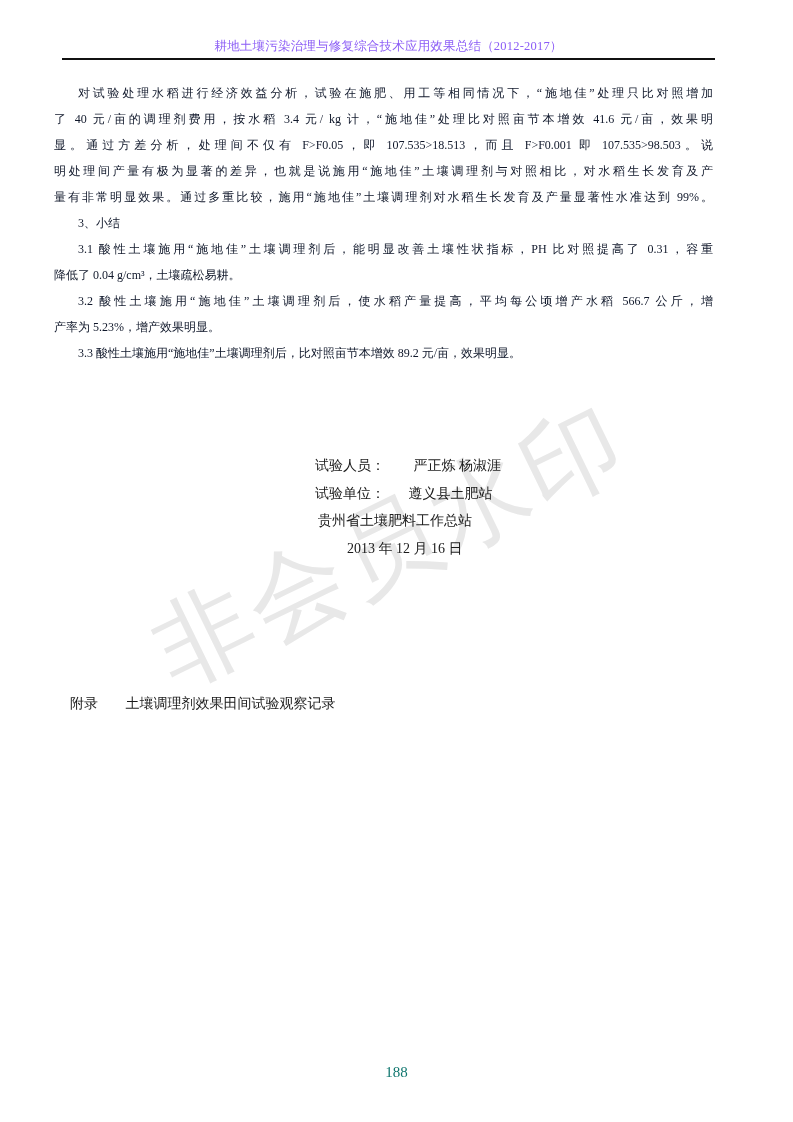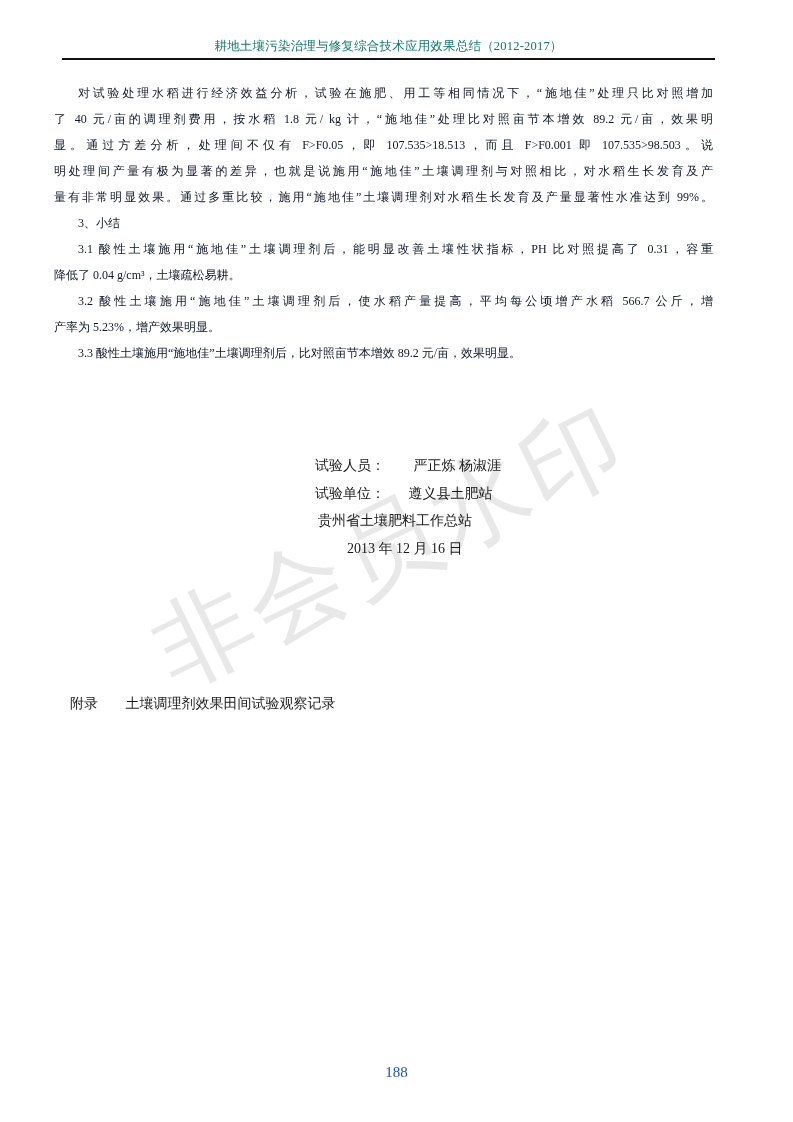--- a/index.html
+++ b/index.html
@@ -31,21 +31,21 @@
   }
 
   .content-layer { position: absolute; inset: 0; z-index: 1; }
 
   
   .header {
     position: absolute;
     left: 62px; top: 38px; width: 653px;
     text-align: center;
     font-size: 12.5px;
-    color: #0f766e;
+    color: #8b5cf6;
     letter-spacing: 0.2px;
   }
   .header-rule {
     position: absolute;
     left: 62px; top: 58px; width: 653px; height: 2px;
     background: #111111;
   }
 
   
   .body-text {
@@ -84,39 +84,39 @@
     white-space: nowrap;
   }
   .appendix-title { margin-left: 24px; text-align: center; }
 
   
   .page-number {
     position: absolute;
     left: 0; top: 1064px; width: 793px;
     text-align: center;
     font-size: 15px;
-    color: #1d4ed8;
+    color: #0f766e;
   }
 </style>
 </head>
 <body>
 
 <div class="page">
 
   <div class="watermark">非会员水印</div>
 
   <div class="content-layer">
 
     <div class="header">耕地土壤污染治理与修复综合技术应用效果总结（2012-2017）</div>
     <div class="header-rule"></div>
 
     <div class="body-text">
       <div>
         <div class="ln ind">对试验处理水稻进行经济效益分析，试验在施肥、用工等相同情况下，“施地佳”处理只比对照增加</div>
-        <div class="ln">了 40 元/亩的调理剂费用，按水稻 1.8 元/ kg 计，“施地佳”处理比对照亩节本增效 89.2 元/亩，效果明</div>
+        <div class="ln">了 40 元/亩的调理剂费用，按水稻 3.4 元/ kg 计，“施地佳”处理比对照亩节本增效 41.6 元/亩，效果明</div>
         <div class="ln">显。通过方差分析，处理间不仅有 F&gt;F0.05，即 107.535&gt;18.513，而且 F&gt;F0.001 即 107.535&gt;98.503。说</div>
         <div class="ln">明处理间产量有极为显著的差异，也就是说施用“施地佳”土壤调理剂与对照相比，对水稻生长发育及产</div>
         <div class="ln">量有非常明显效果。通过多重比较，施用“施地佳”土壤调理剂对水稻生长发育及产量显著性水准达到 99%。</div>
       </div>
 
       <div class="heading-line">3、小结</div>
 
       <div>
         <div class="ln ind">3.1 酸性土壤施用“施地佳”土壤调理剂后，能明显改善土壤性状指标，PH 比对照提高了 0.31，容重</div>
         <div class="ln-last">降低了 0.04 g/cm³，土壤疏松易耕。</div>

